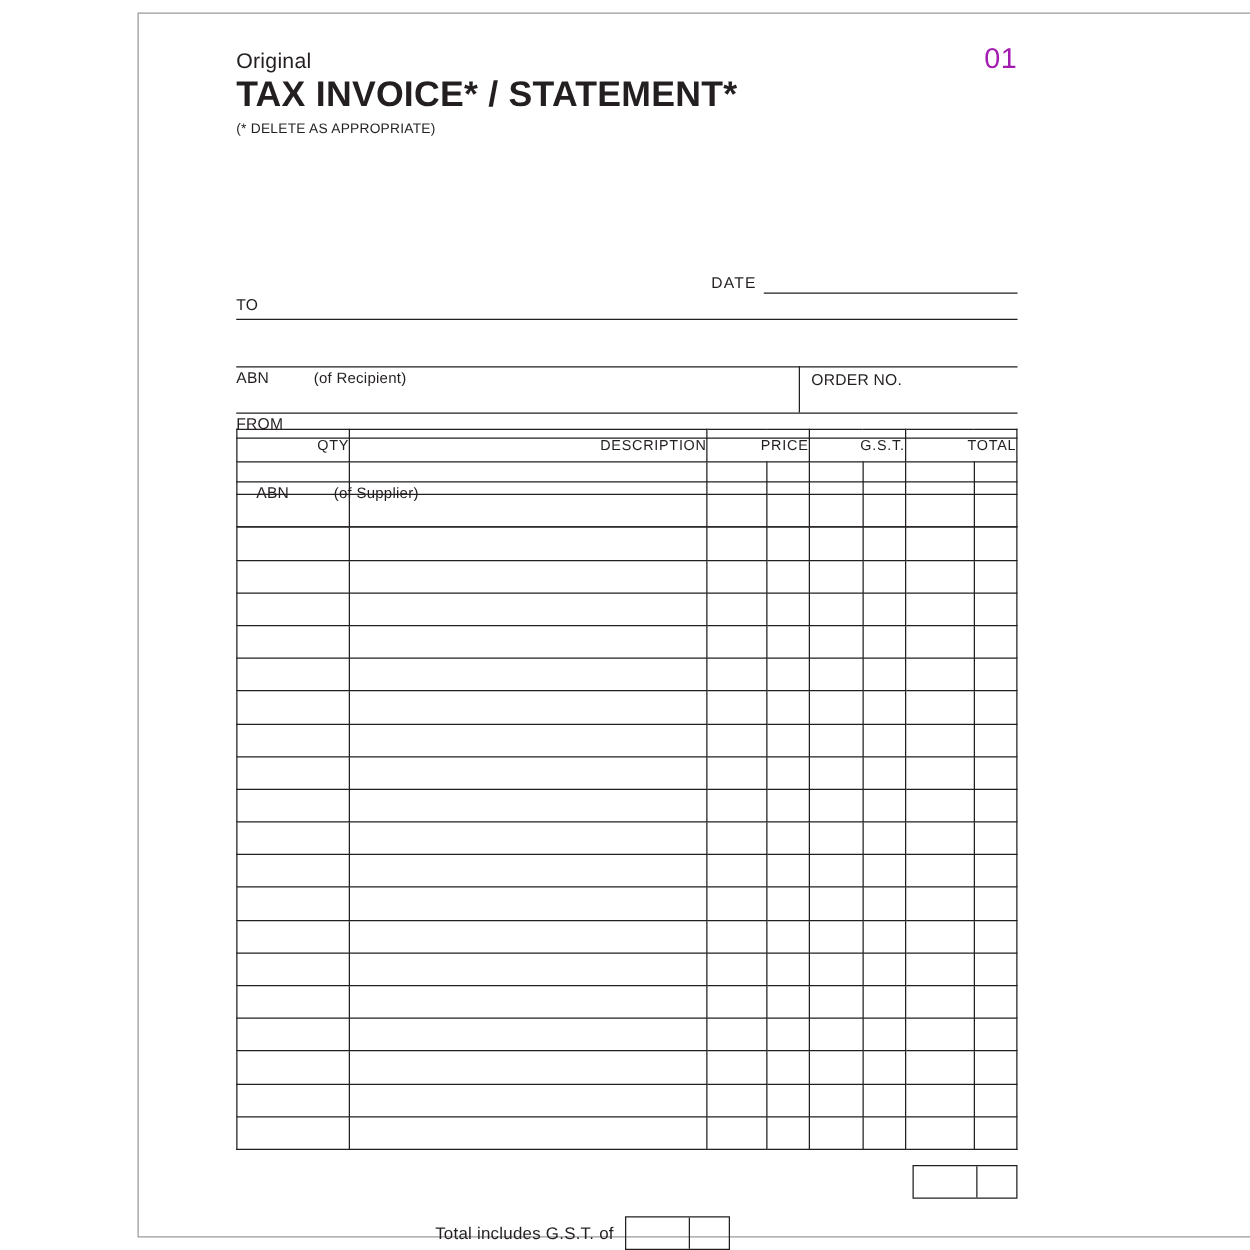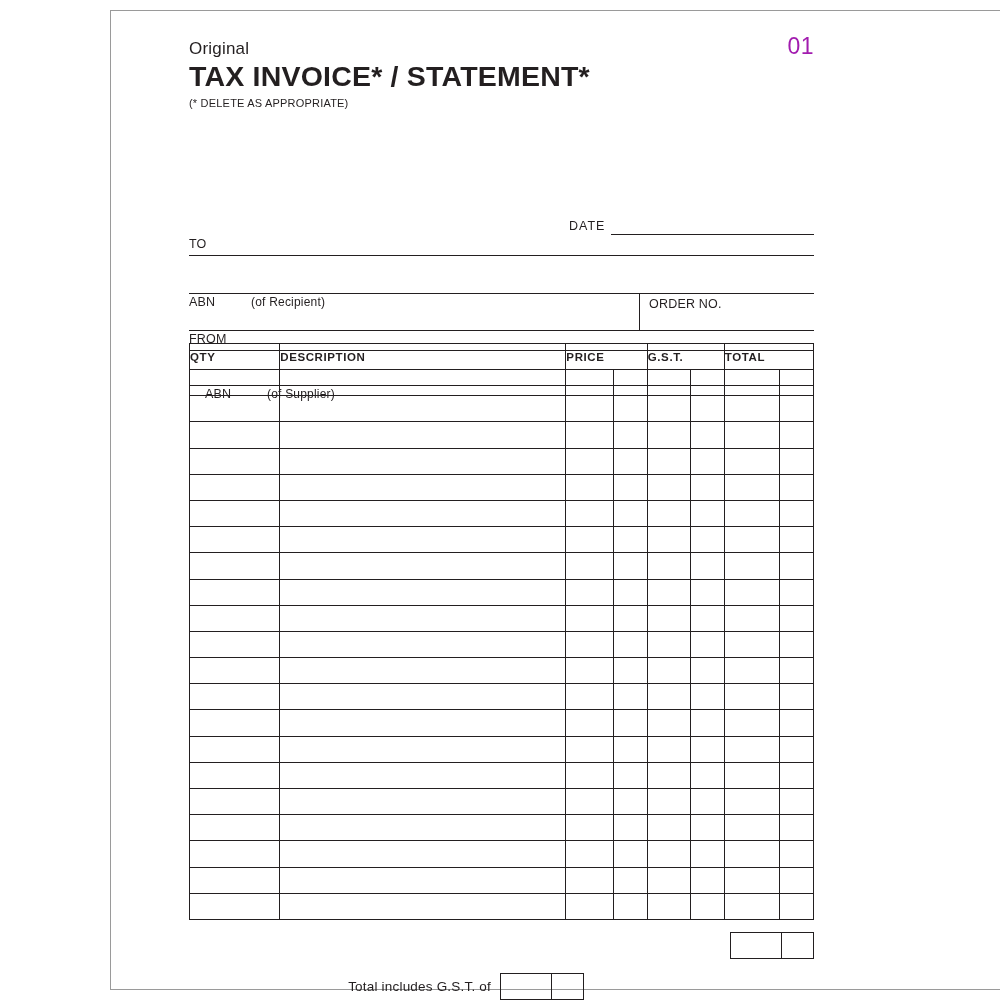--- a/index.html
+++ b/index.html
@@ -117,23 +117,23 @@
     table-layout: fixed;
   }
   table.grid th,
   table.grid td {
     border: 1px solid #231f20;
     padding: 0;
   }
   table.grid th {
     height: 25px;
     font-size: 11.5px;
-    font-weight: bold;
+    font-weight: normal;
     letter-spacing: .6px;
-    text-align: left;
+    text-align: right;
     vertical-align: middle;
   }
   table.grid td {
     height: 25.2px;
   }
 
   .col-qty      { width: 82px; }
   .col-desc     { width: 260px; }
   .col-price-a  { width: 43px; }
   .col-price-b  { width: 31px; }

